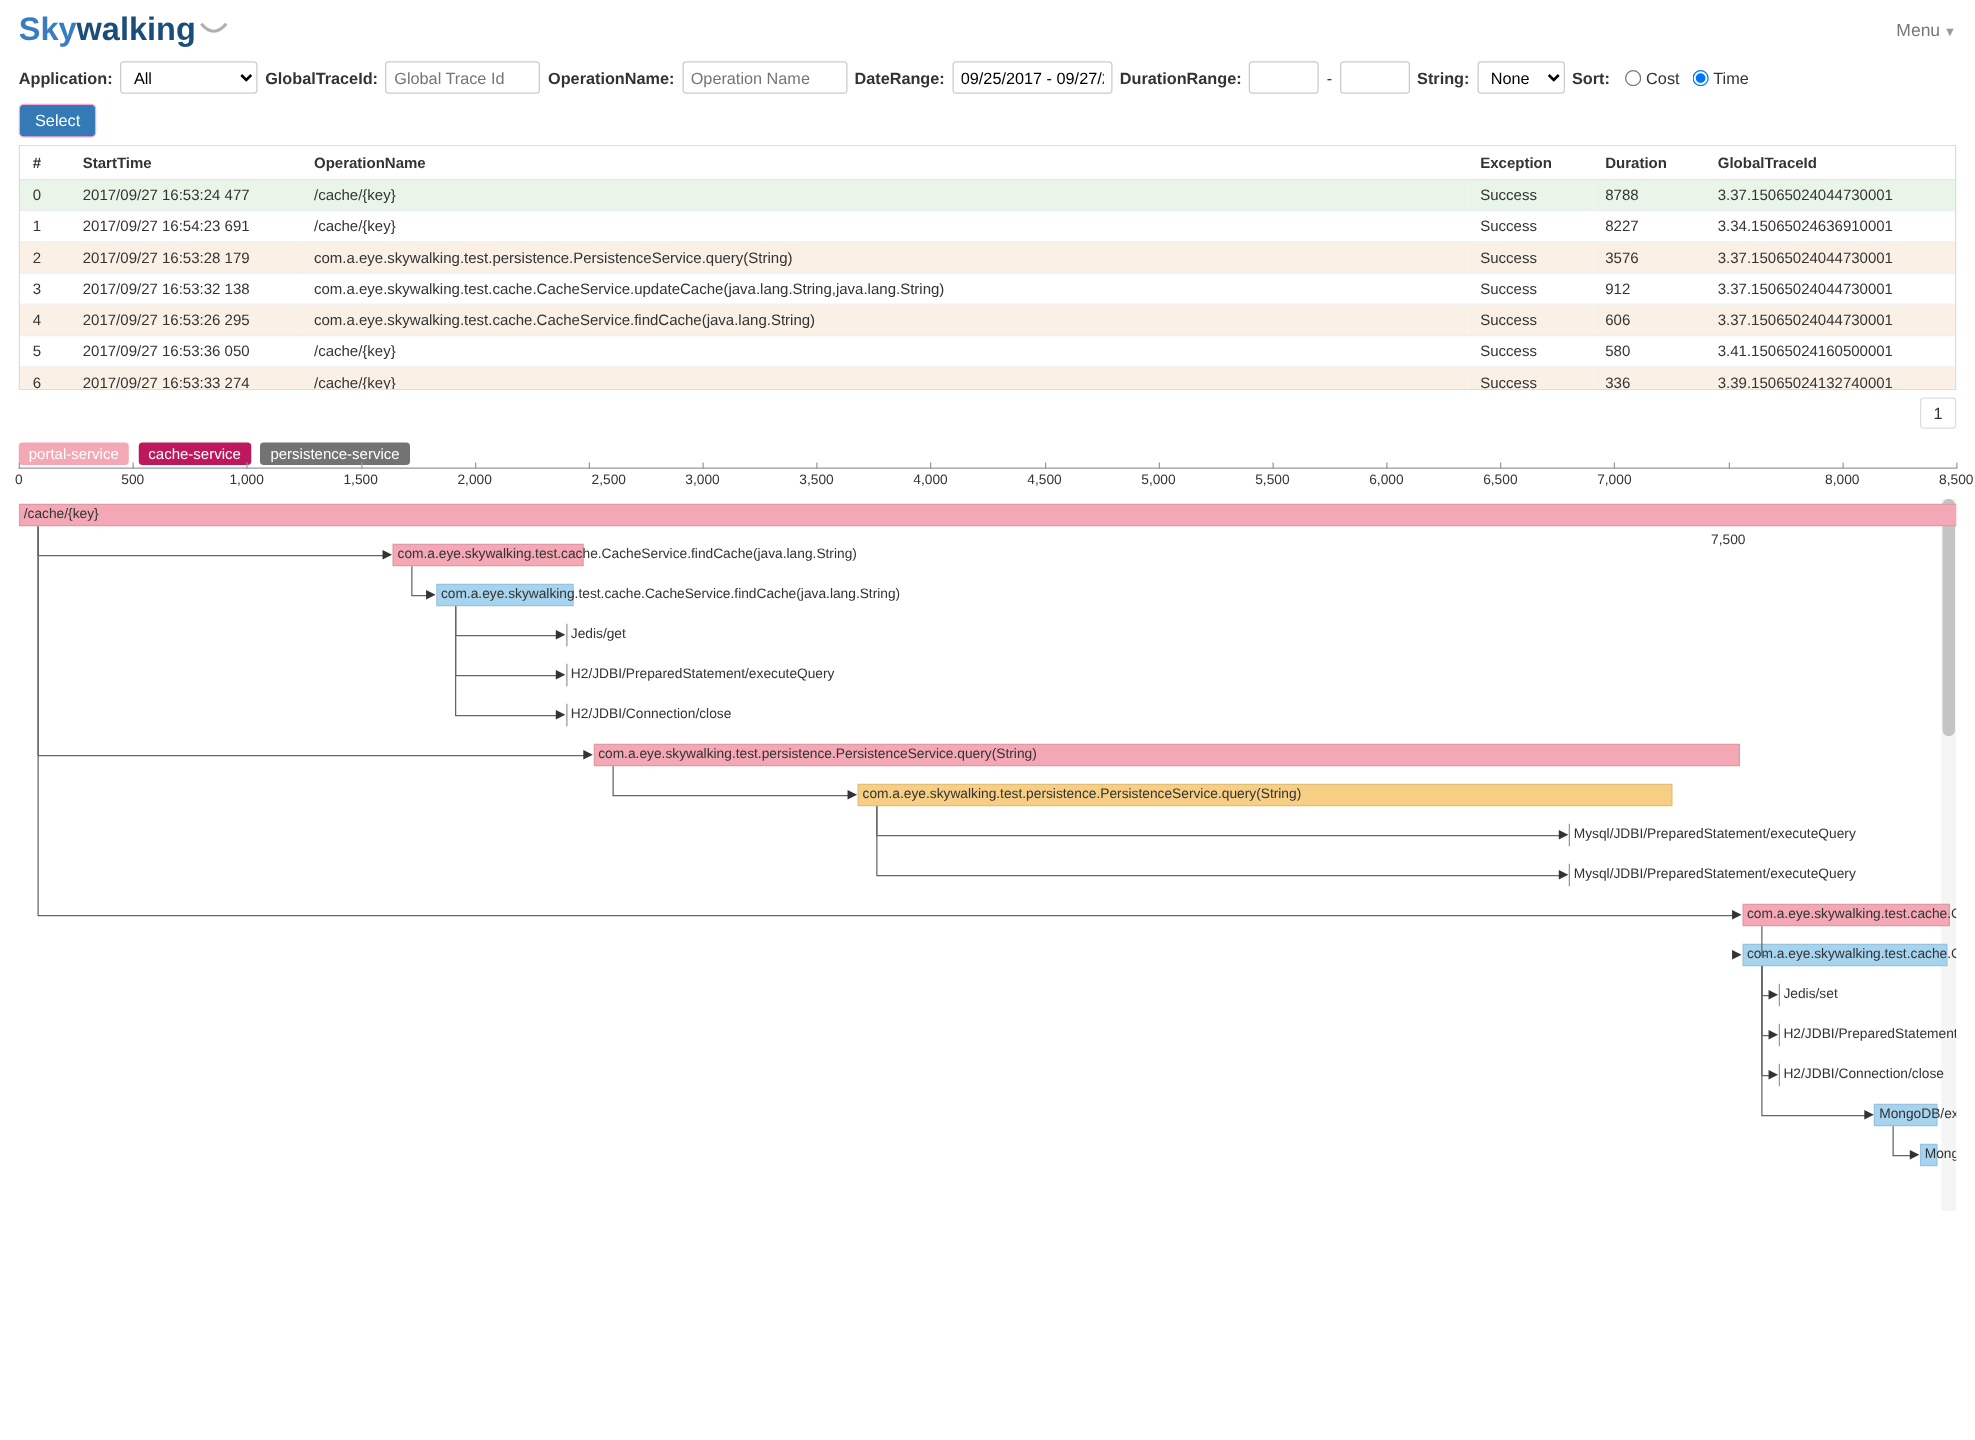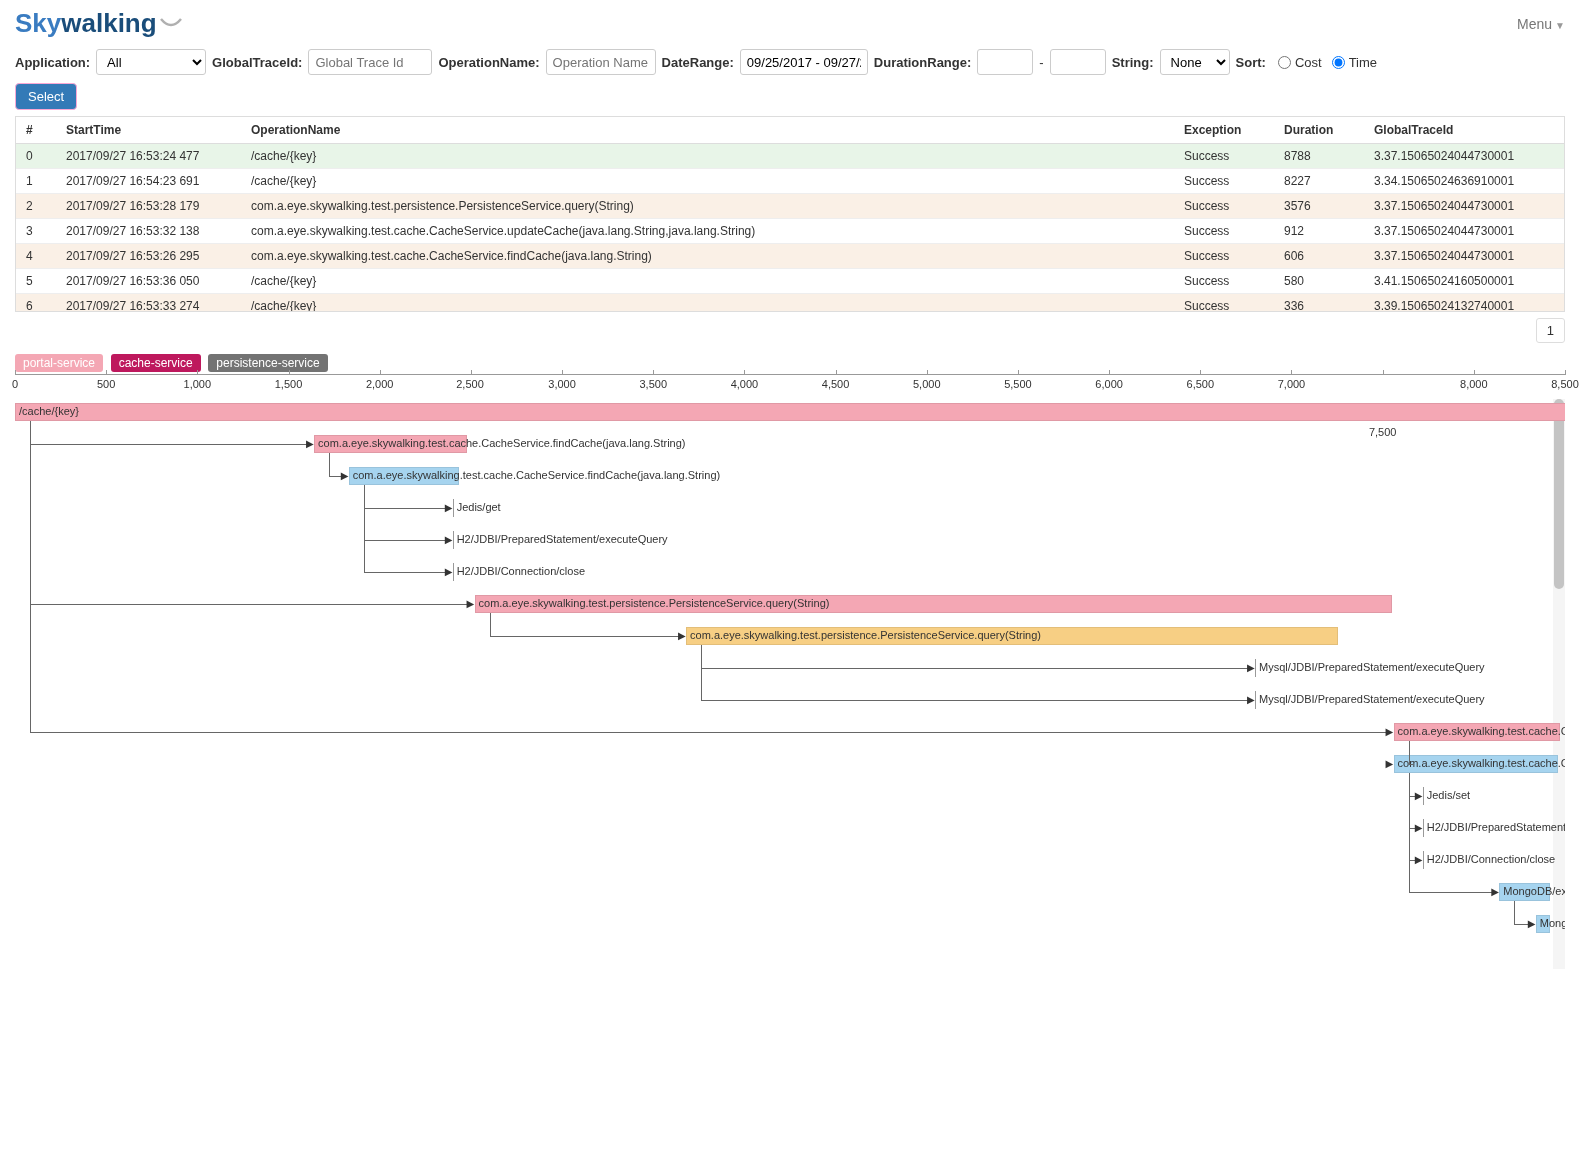--- a/index.html
+++ b/index.html
@@ -64,21 +64,21 @@
     <span>Menu</span><span class="menu-caret">▼</span>
   </div>
 </div>
 
 <div class="filters">
   <label>Application:</label>
   <select><option>All</option></select>
   <label>GlobalTraceId:</label>
   <input type="text" style="width: 124px;" placeholder="Global Trace Id">
   <label>OperationName:</label>
-  <input type="text" style="width: 110px;" placeholder="Operation Name">
+  <input type="text" style="width: 132px;" placeholder="Operation Name">
   <label>DateRange:</label>
   <input type="text" style="width: 128px;" value="09/25/2017 - 09/27/201">
   <label>DurationRange:</label>
   <input type="text" style="width: 56px;">
   <span>-</span>
   <input type="text" style="width: 56px;">
   <label>String:</label>
   <select style="min-width:70px"><option>None</option></select>
   <label>Sort:</label>
   <span class="radio-group">
@@ -180,21 +180,21 @@
     <div class="axis-label" style="left: 0px;">0</div>
     <div class="axis-tick" style="left: 91.1765px;"></div>
     <div class="axis-label" style="left: 91.1765px;">500</div>
     <div class="axis-tick" style="left: 182.353px;"></div>
     <div class="axis-label" style="left: 182.353px;">1,000</div>
     <div class="axis-tick" style="left: 273.529px;"></div>
     <div class="axis-label" style="left: 273.529px;">1,500</div>
     <div class="axis-tick" style="left: 364.706px;"></div>
     <div class="axis-label" style="left: 364.706px;">2,000</div>
     <div class="axis-tick" style="left: 455.882px;"></div>
-    <div class="axis-label" style="left: 455px;">2,500</div>
+    <div class="axis-label" style="left: 472px;">2,500</div>
     <div class="axis-tick" style="left: 547.059px;"></div>
     <div class="axis-label" style="left: 547.059px;">3,000</div>
     <div class="axis-tick" style="left: 638.235px;"></div>
     <div class="axis-label" style="left: 638.235px;">3,500</div>
     <div class="axis-tick" style="left: 729.412px;"></div>
     <div class="axis-label" style="left: 729.412px;">4,000</div>
     <div class="axis-tick" style="left: 820.588px;"></div>
     <div class="axis-label" style="left: 820.588px;">4,500</div>
     <div class="axis-tick" style="left: 911.765px;"></div>
     <div class="axis-label" style="left: 911.765px;">5,000</div>

